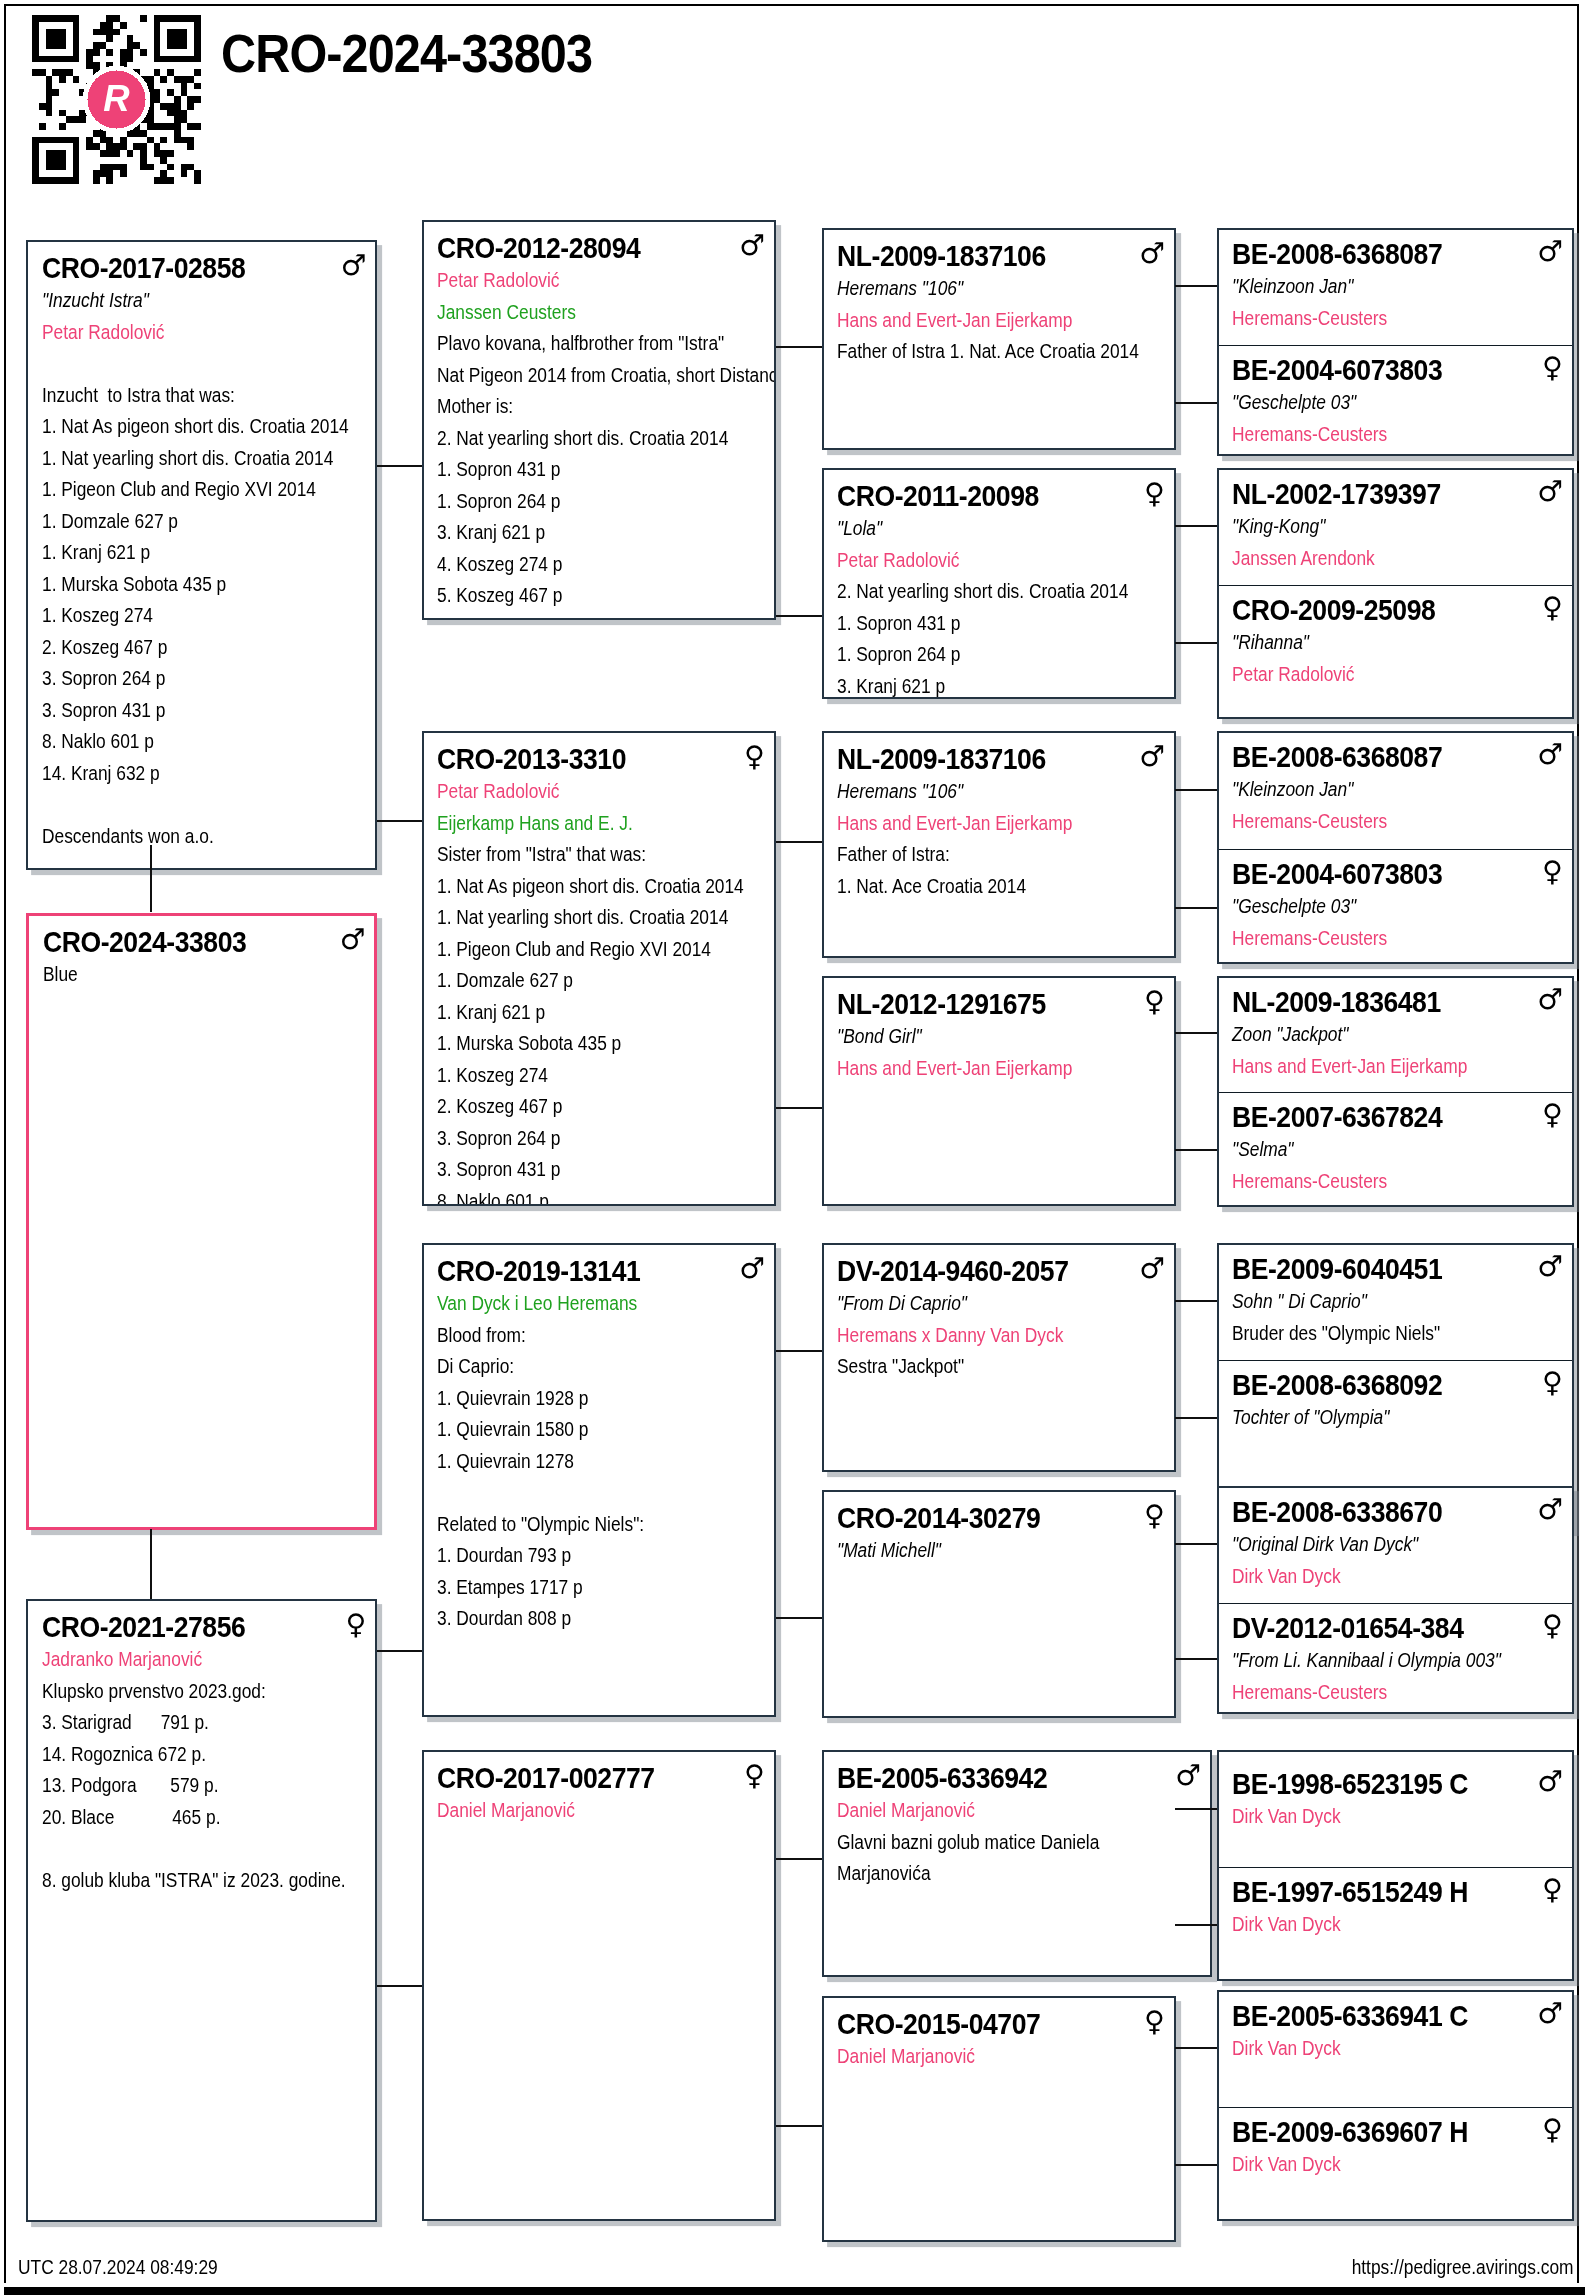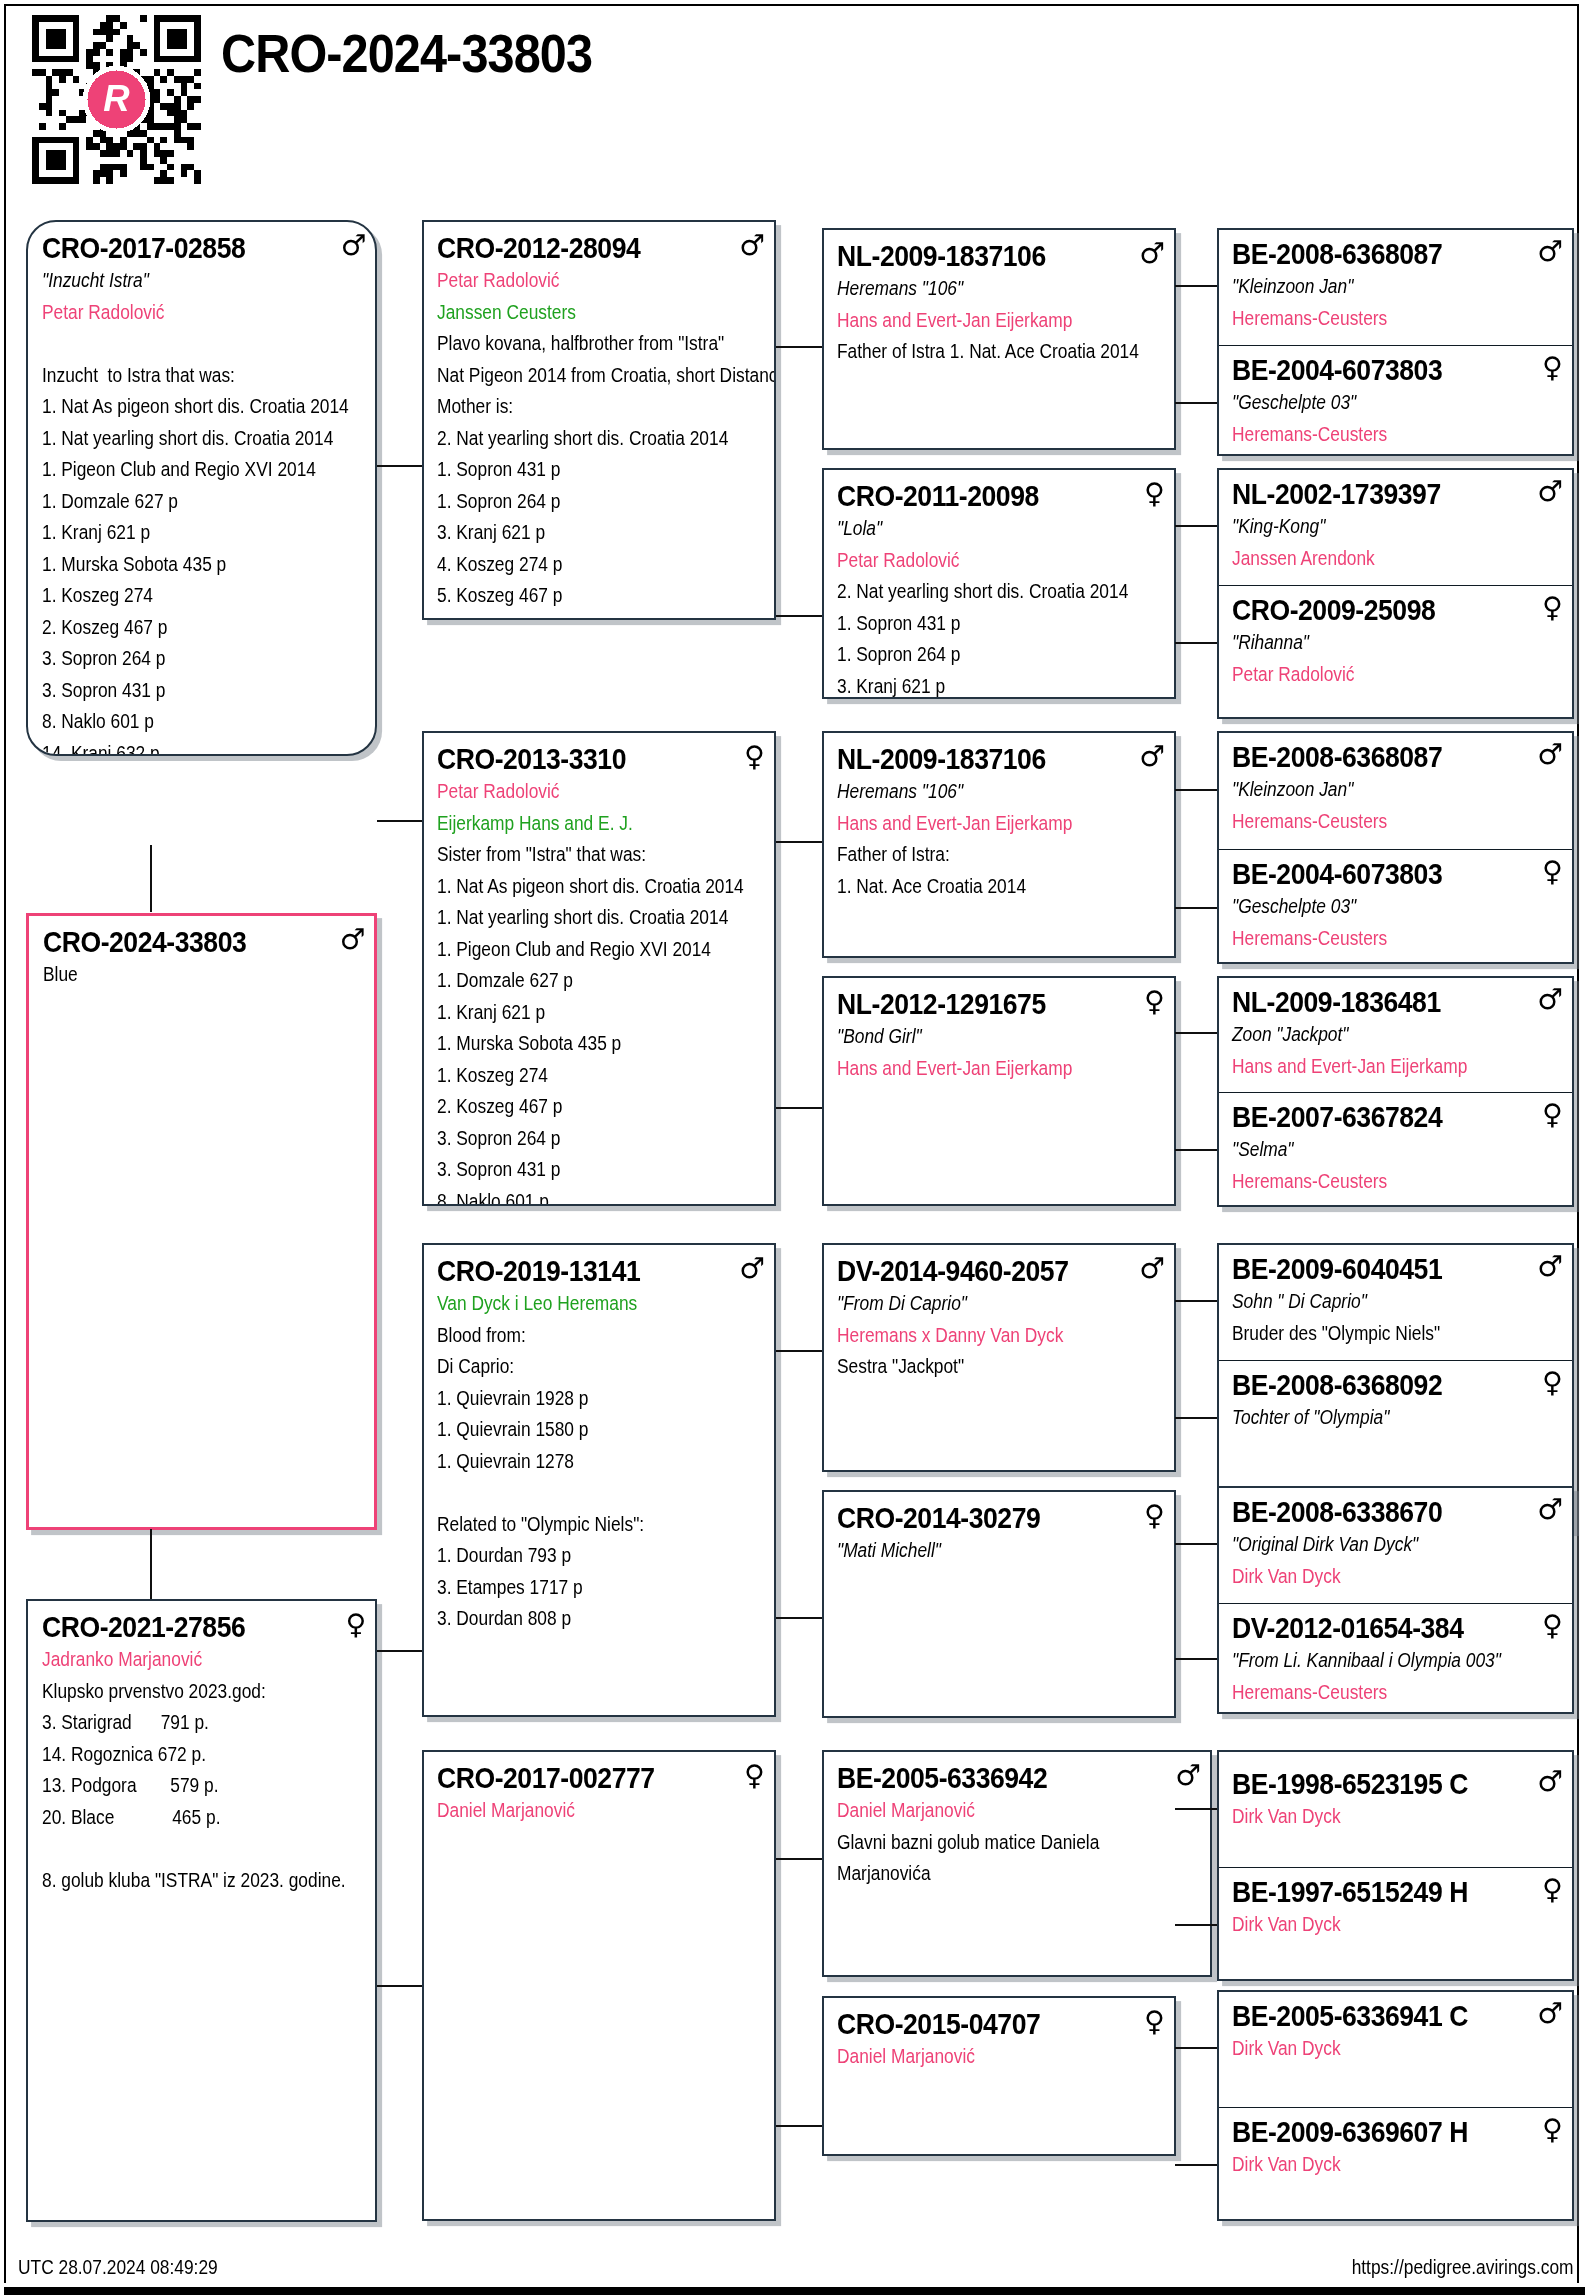--- a/index.html
+++ b/index.html
@@ -320,21 +320,21 @@
         <rect x="6" y="24" width="1" height="1"></rect>
       </g>
       <circle cx="12.5" cy="12.5" r="5.0" fill="#fff"></circle>
       <circle cx="12.5" cy="12.5" r="4.3" fill="#ee4277"></circle>
       <text x="12.5" y="14.15" text-anchor="middle" fill="#fff" font-size="5.4" font-weight="bold" font-style="italic" font-family="Liberation Sans, sans-serif" shape-rendering="auto">R</text>
     </svg></div>
 
 <div class="page-title">CRO-2024-33803</div>
 
 <div id="tree">
-    <div class="box" style="left: 26.4px; top: 220px; width: 351px; height: 536px; border-radius: 30px;">
+    <div class="box" style="left: 26.4px; top: 240px; width: 351px; height: 630px;">
       <div class="ring-row">
         <div class="ring">CRO-2017-02858</div>
         <div class="sex">♂</div>
       </div>
       <div class="bline it">"Inzucht Istra"</div>
       <div class="bline pink">Petar Radolović</div>
       <div class="bline"></div>
       <div class="bline">Inzucht  to Istra that was:</div>
       <div class="bline">1. Nat As pigeon short dis. Croatia 2014</div>
       <div class="bline">1. Nat yearling short dis. Croatia 2014</div>
@@ -490,21 +490,21 @@
     </div>
     <div class="box" style="left: 822px; top: 1750px; width: 390px; height: 227px;">
       <div class="ring-row">
         <div class="ring">BE-2005-6336942</div>
         <div class="sex">♂</div>
       </div>
       <div class="bline pink">Daniel Marjanović</div>
       <div class="bline">Glavni bazni golub matice Daniela</div>
       <div class="bline">Marjanovića</div>
     </div>
-    <div class="box" style="left: 822px; top: 1996px; width: 354px; height: 160px;">
+    <div class="box" style="left: 822px; top: 1996px; width: 354px; height: 246px;">
       <div class="ring-row">
         <div class="ring">CRO-2015-04707</div>
         <div class="sex">♀</div>
       </div>
       <div class="bline pink">Daniel Marjanović</div>
     </div>
     <div class="box pair" style="left: 1217px; top: 228px; width: 357px; height: 228px;">
       <div class="cell" style="top: 0px; height: 115px;">
         <div class="ring-row">
           <div class="ring">BE-2008-6368087</div>

